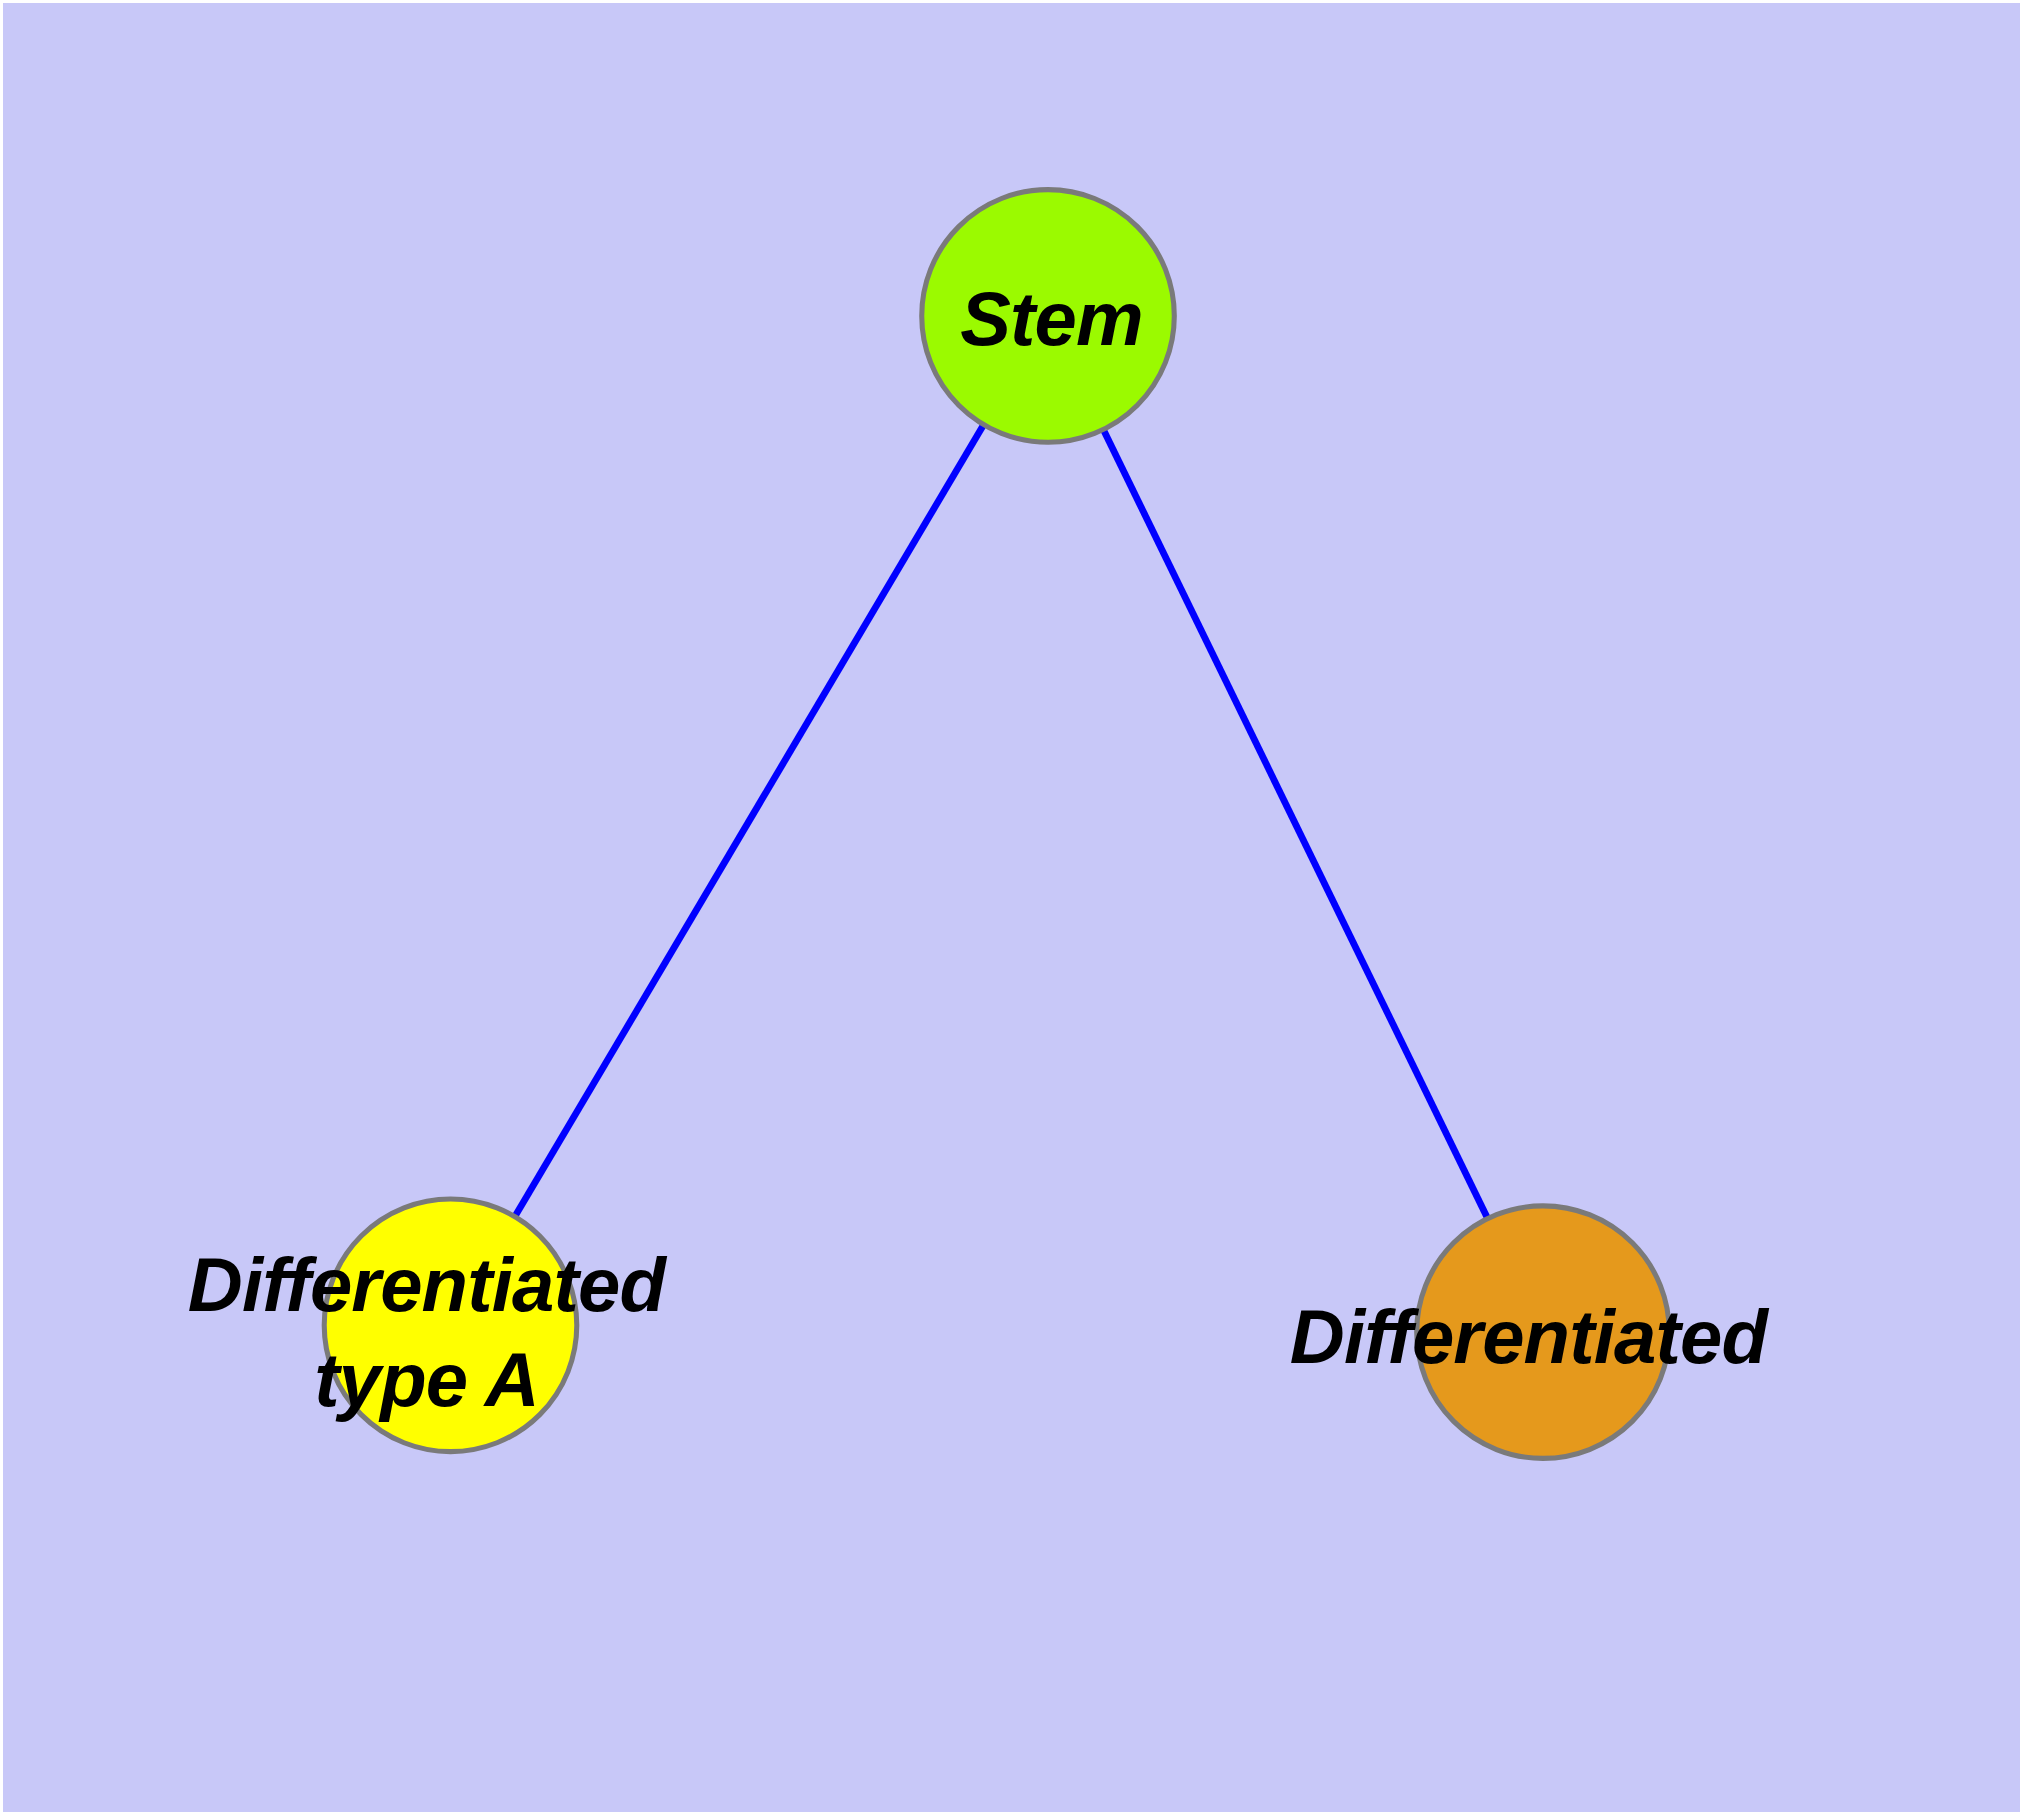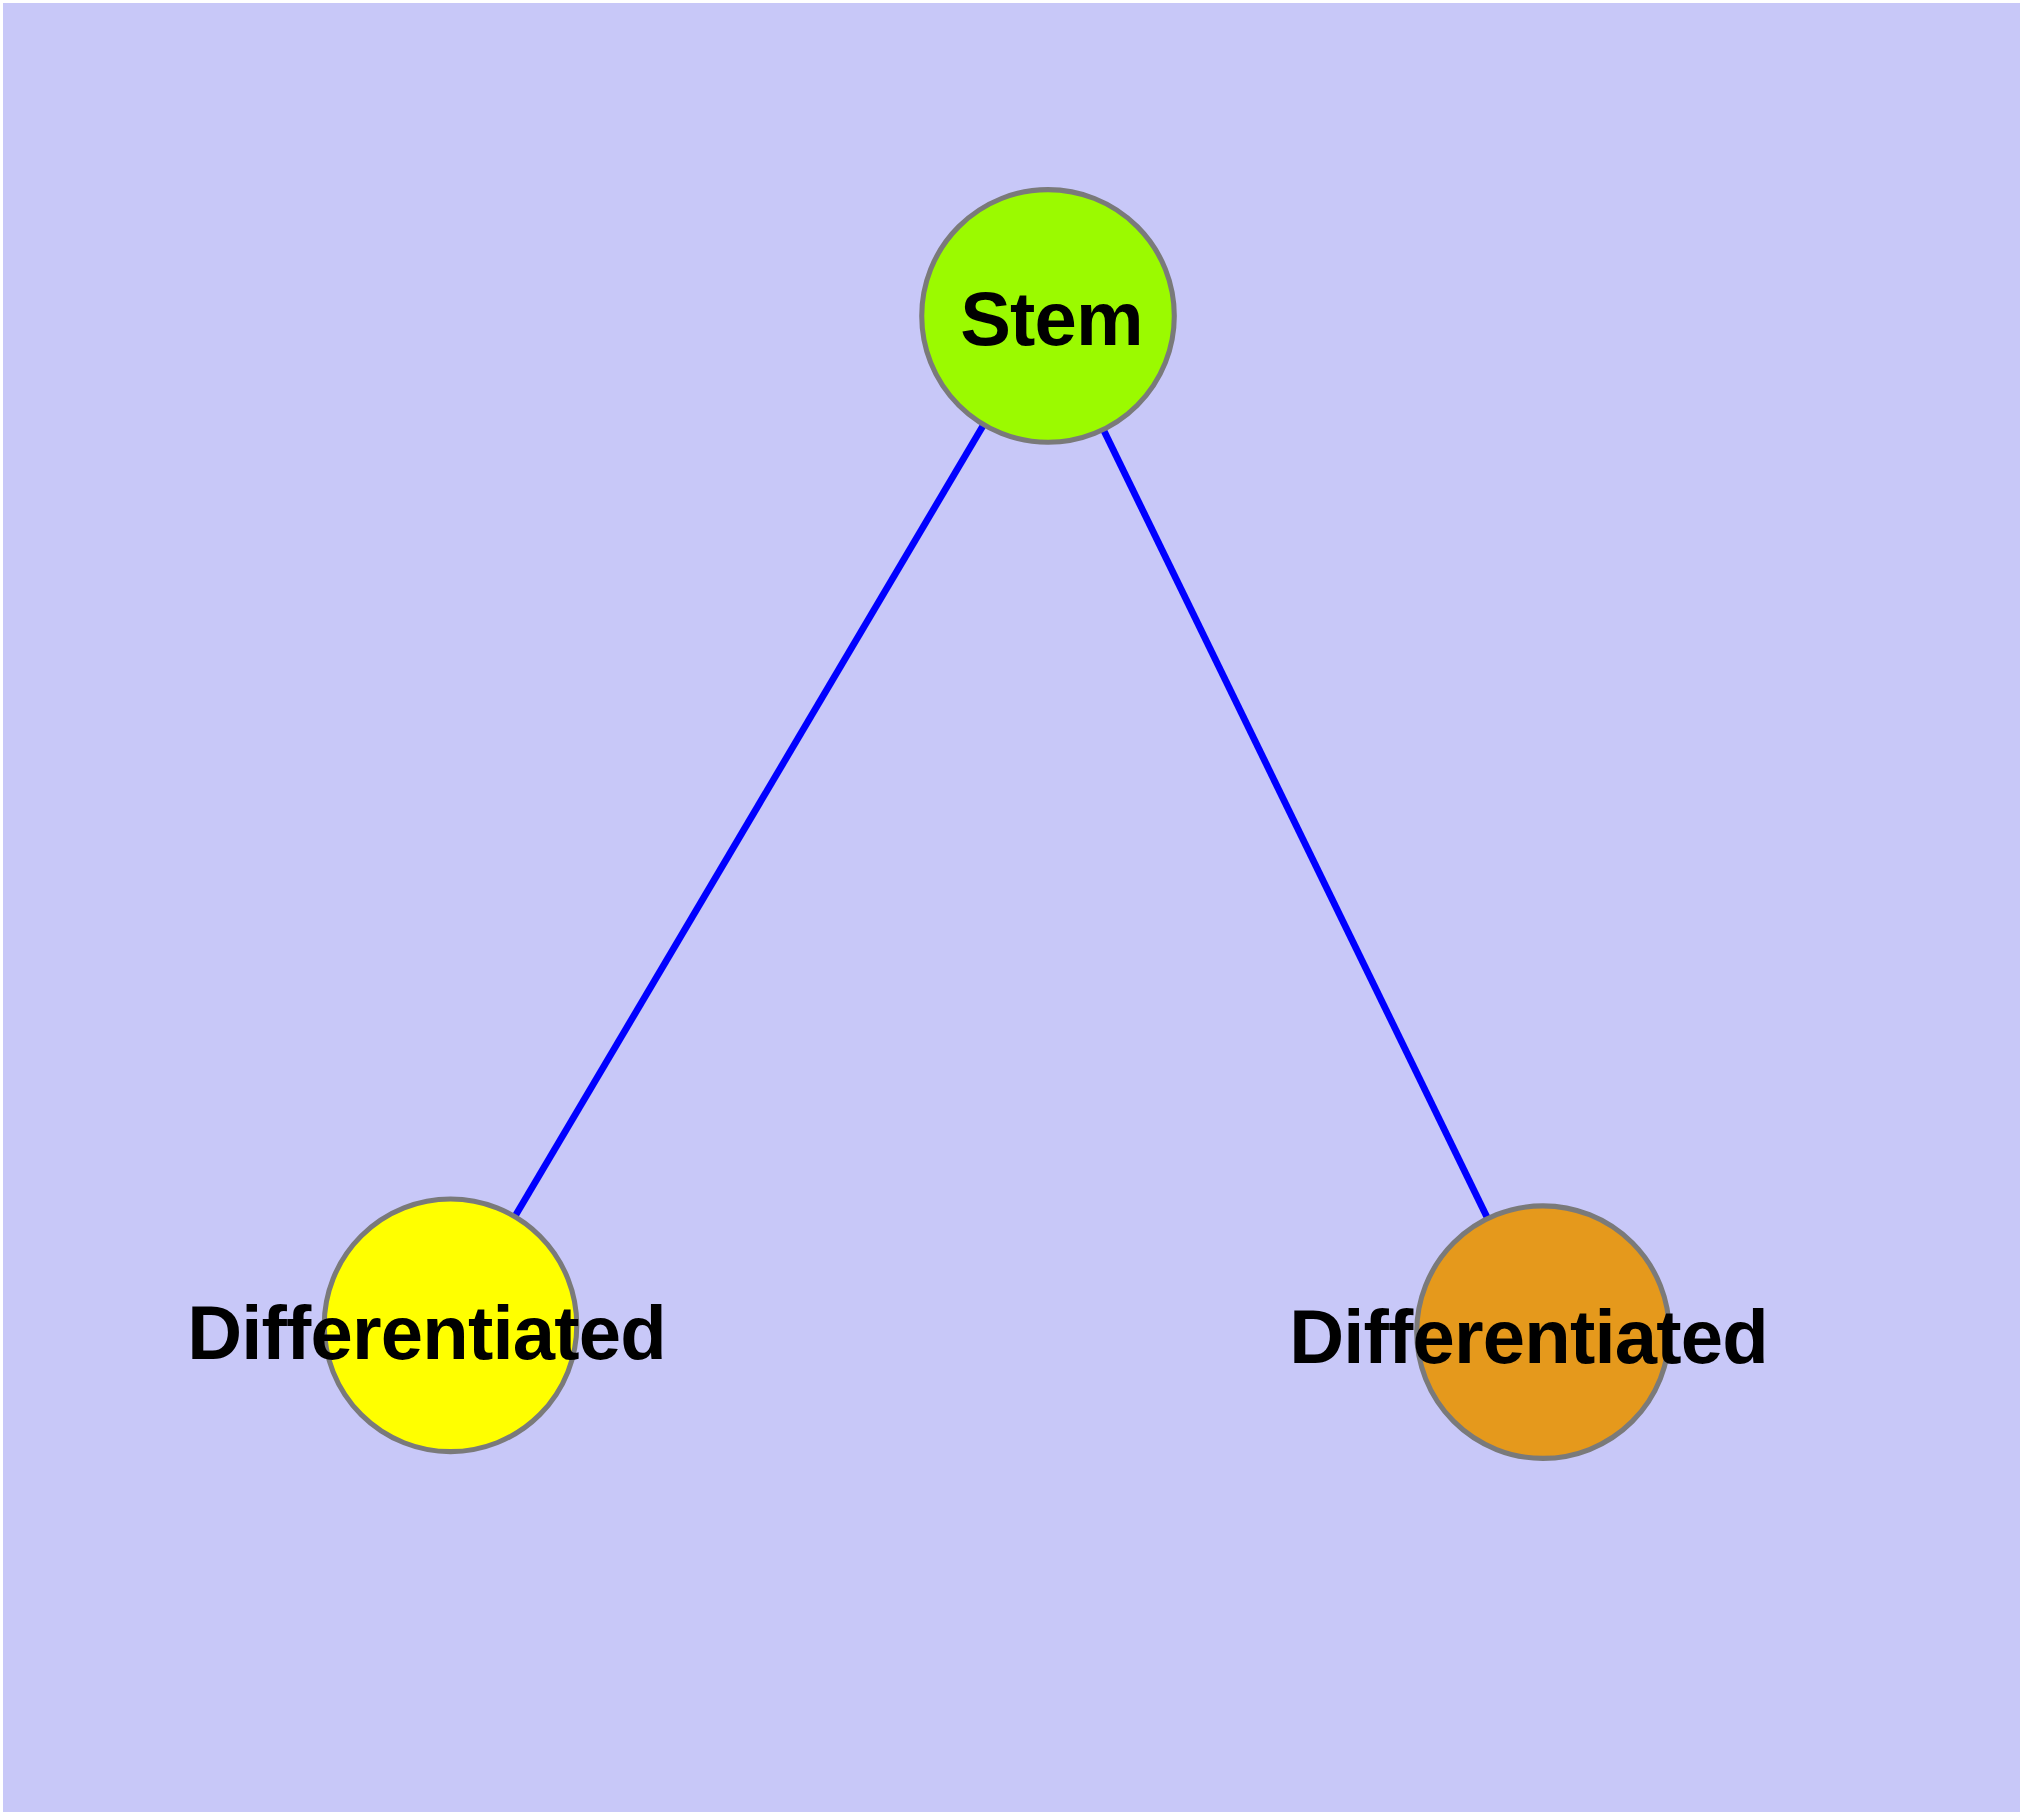--- a/index.html
+++ b/index.html
@@ -29,20 +29,21 @@
   .node-label {
     position: absolute;
     transform: translate(-50%, -50%);
     text-align: center;
     font-weight: bold;
     font-size: 76px;
     line-height: 95px;
     color: #000000;
     white-space: nowrap;
     letter-spacing: -0.8px;
+    font-style: italic;
   }
 </style>
 </head>
 <body>
 
 <div class="plot-area" style="background:#C8C8F8;">
 
   <svg class="graph" width="2018" height="1809" viewBox="3 4 2381 2134">
 
     <line x1="1236" y1="373" x2="531" y2="1564" stroke-width="8" stroke="#0000FF"></line>
@@ -52,20 +53,21 @@
     <circle cx="531" cy="1564" r="149" stroke-width="6" fill="#FFFF00" stroke="#7A7A7A"></circle>
     <circle cx="1820" cy="1572" r="149" stroke-width="6" fill="#E5991C" stroke="#7A7A7A"></circle>
   </svg>
 
   <div class="node-label" style="left:1049px; top:315px;">
     <span>Stem</span>
   </div>
 
   <div class="node-label" style="left:424px; top:1329px;">
     <div>Differentiated</div>
+    <div>type A</div>
   </div>
 
   <div class="node-label" style="left:1526px; top:1333px;">
     <div>Differentiated</div>
   </div>
 
 </div>
 
 
 </body></html>

